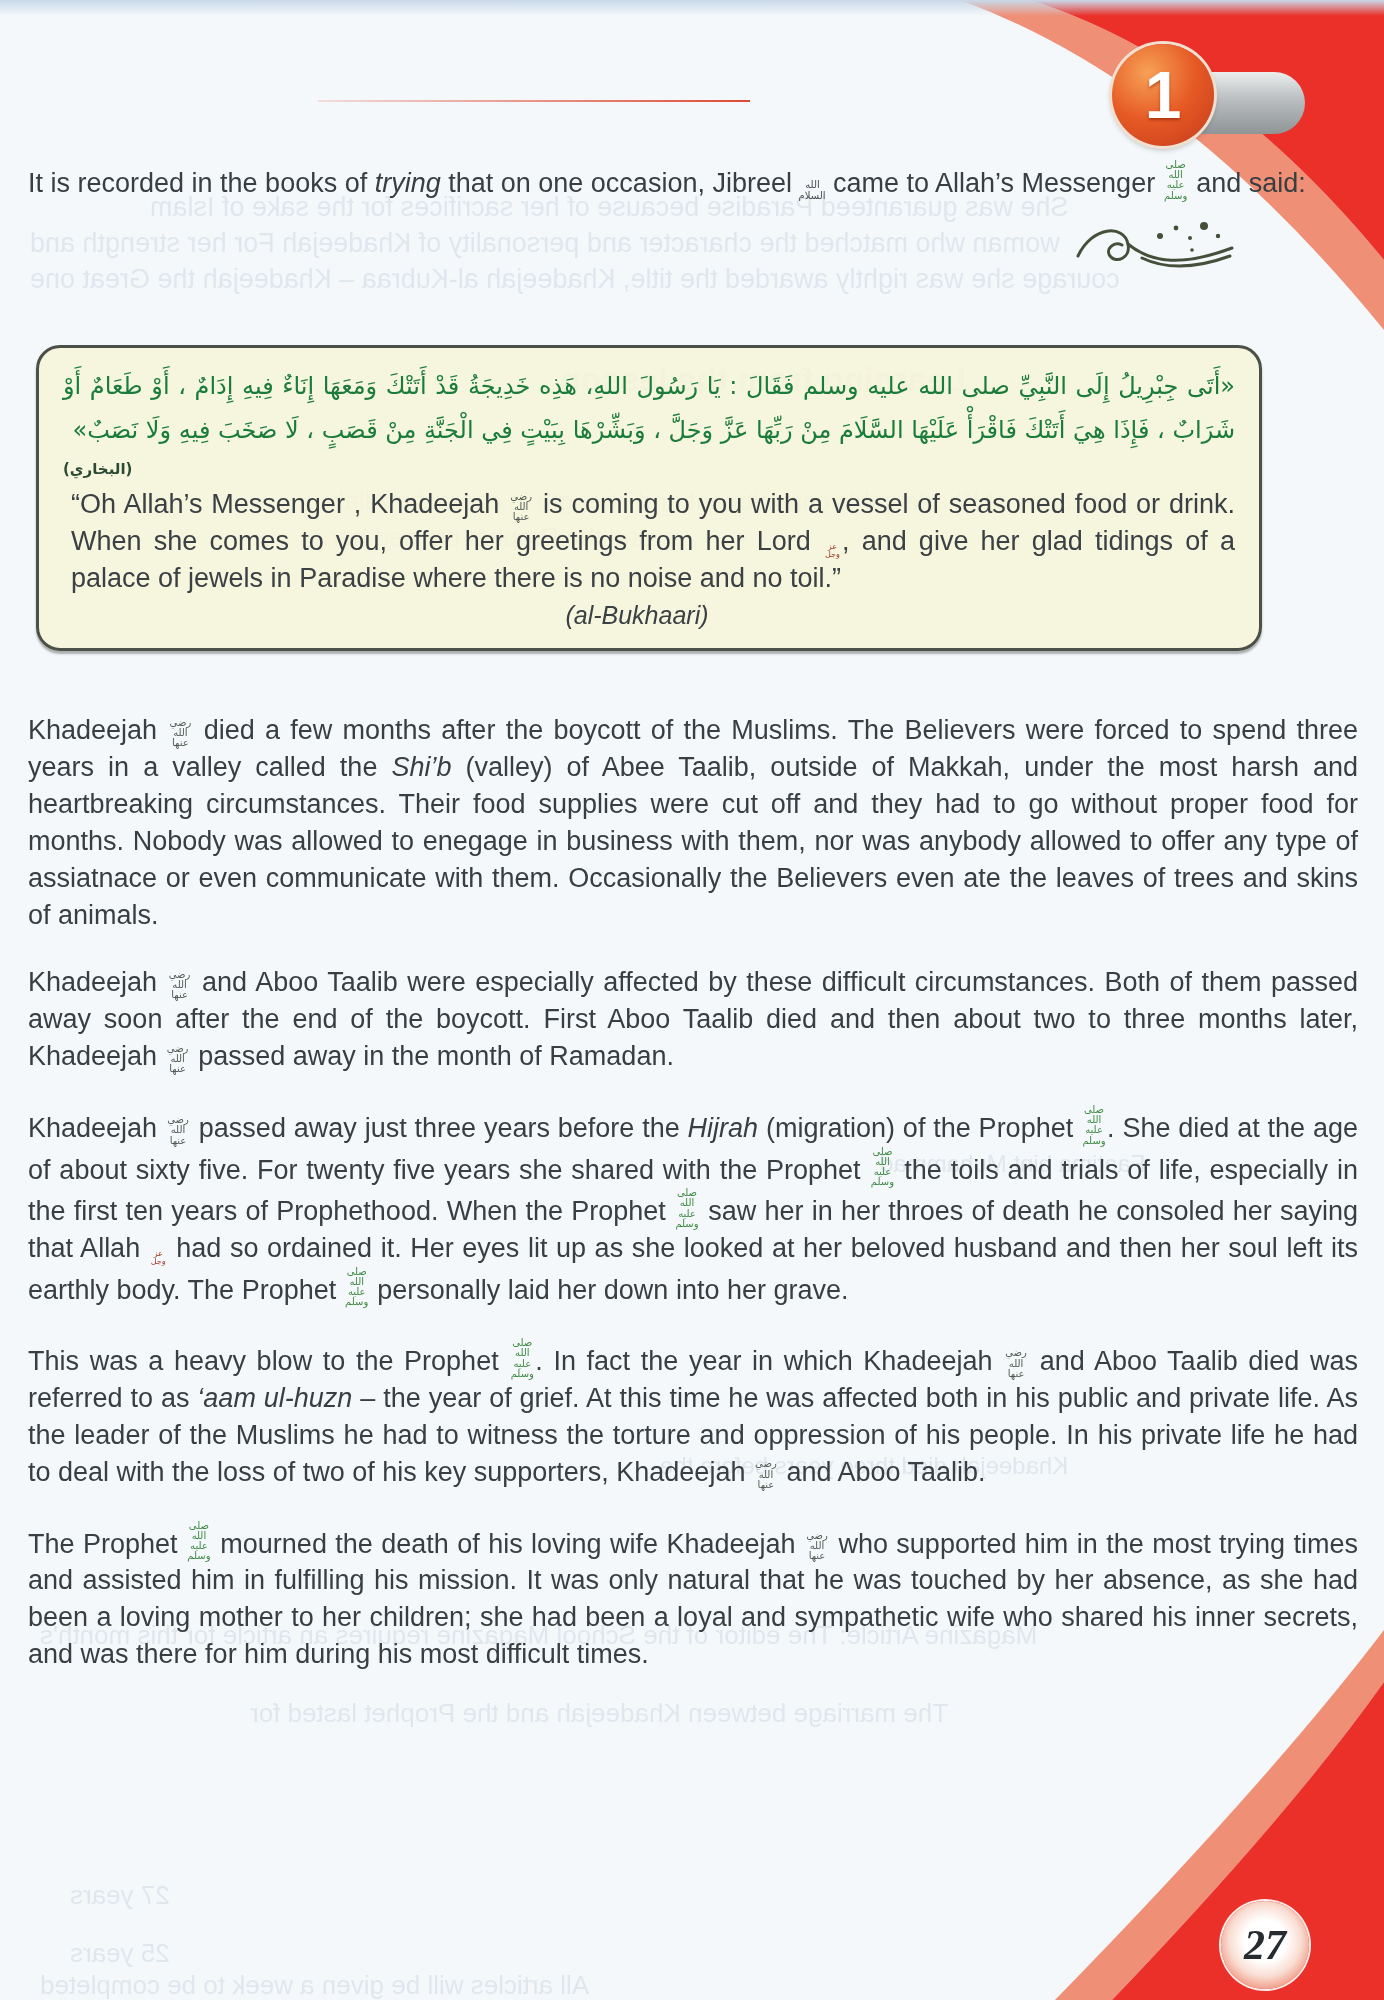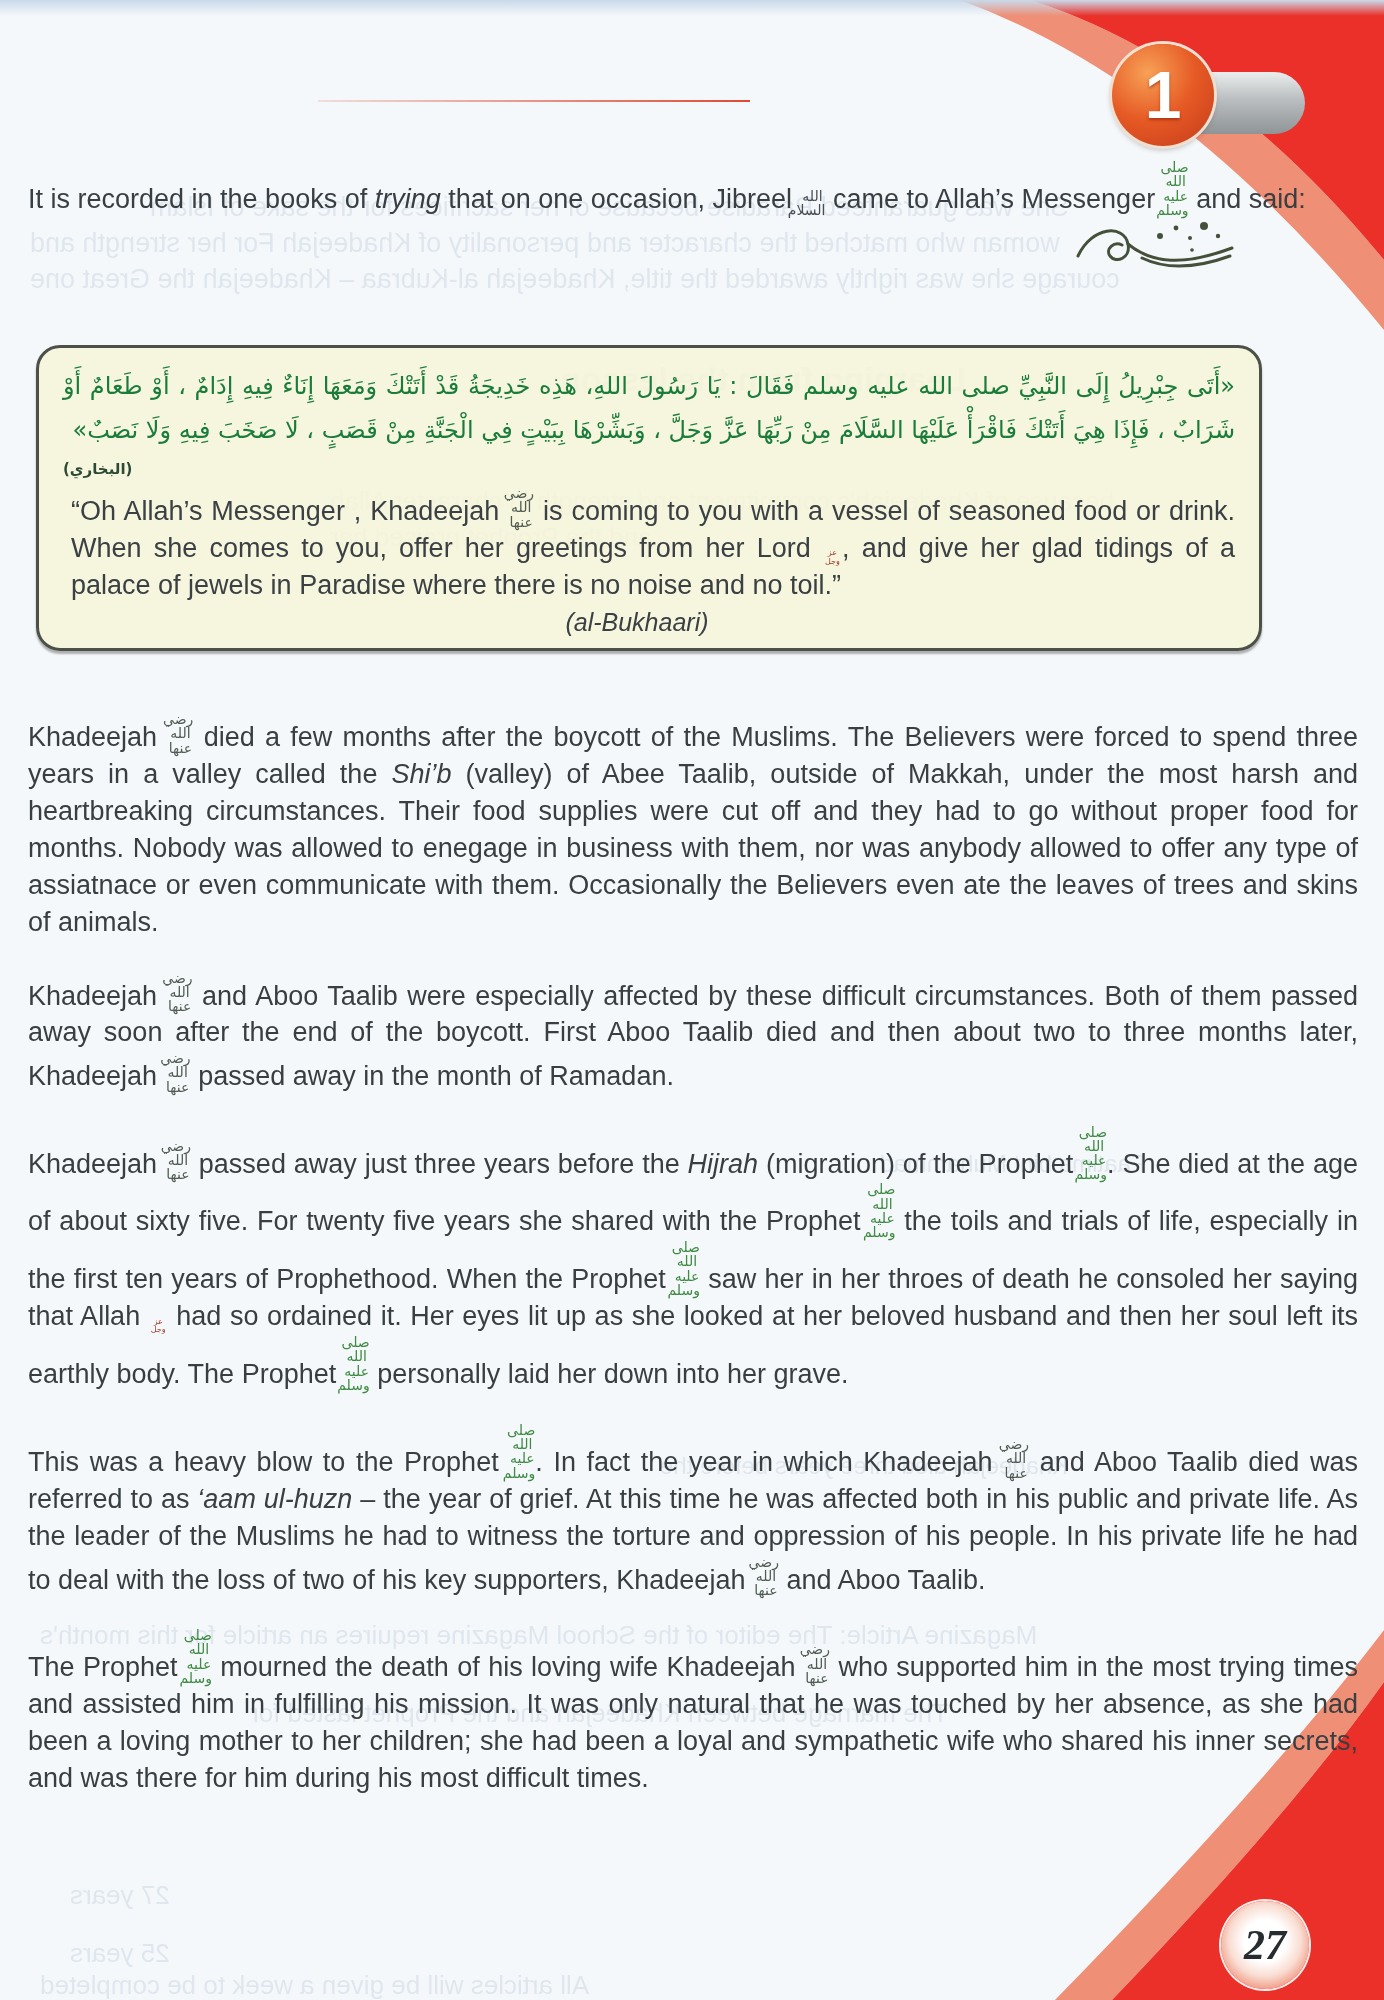--- a/index.html
+++ b/index.html
@@ -47,21 +47,21 @@
              background:rgba(246,244,216,.88);border:3px solid #4b5049;border-radius:24px;
              box-shadow:0 3px 2px rgba(40,40,40,.35);padding:16px 24px 10px 24px;box-sizing:border-box;}
   .arabic{direction:rtl;text-align:justify;font-family:"DejaVu Sans",sans-serif;
           font-size:24px;font-weight:normal;color:#1a7c3b;line-height:44px;}
   .arabic-source{direction:rtl;text-align:left;font-family:"DejaVu Sans",sans-serif;
                  font-size:15px;font-weight:bold;color:#2c4a35;margin-top:8px;}
   .translation{font-size:27px;line-height:37px;text-align:justify;color:#3a4043;margin:8px 0 0 8px;}
   .quote-source{text-align:center;font-style:italic;font-size:25px;color:#3a4043;margin:4px 24px 0 0;}
 
   
-  .hon{display:inline-block;width:26px;font-size:14px;line-height:1.02;text-align:center;
+  .hon{display:inline-block;width:26px;font-size:10px;line-height:1.02;text-align:center;
        vertical-align:-7px;font-family:"DejaVu Sans",sans-serif;direction:rtl;}
   [data-name="honorific-azwj-icon"]{width:19px;font-size:8px;}
 
   
   .page-number{position:absolute;top:1901px;left:1221px;width:88px;height:88px;border-radius:50%;z-index:5;
                background:radial-gradient(circle at 50% 45%,#ffffff 0%,#ffffff 32%,#f9ddd2 55%,#f0937c 78%,#ea5c48 100%);
                box-shadow:0 0 0 2px rgba(255,255,255,.9);
                display:flex;align-items:center;justify-content:center;font-style:italic;}
   .page-number span{font-family:"Liberation Serif",serif;font-size:42px;font-weight:bold;color:#272c30;}
 </style>

